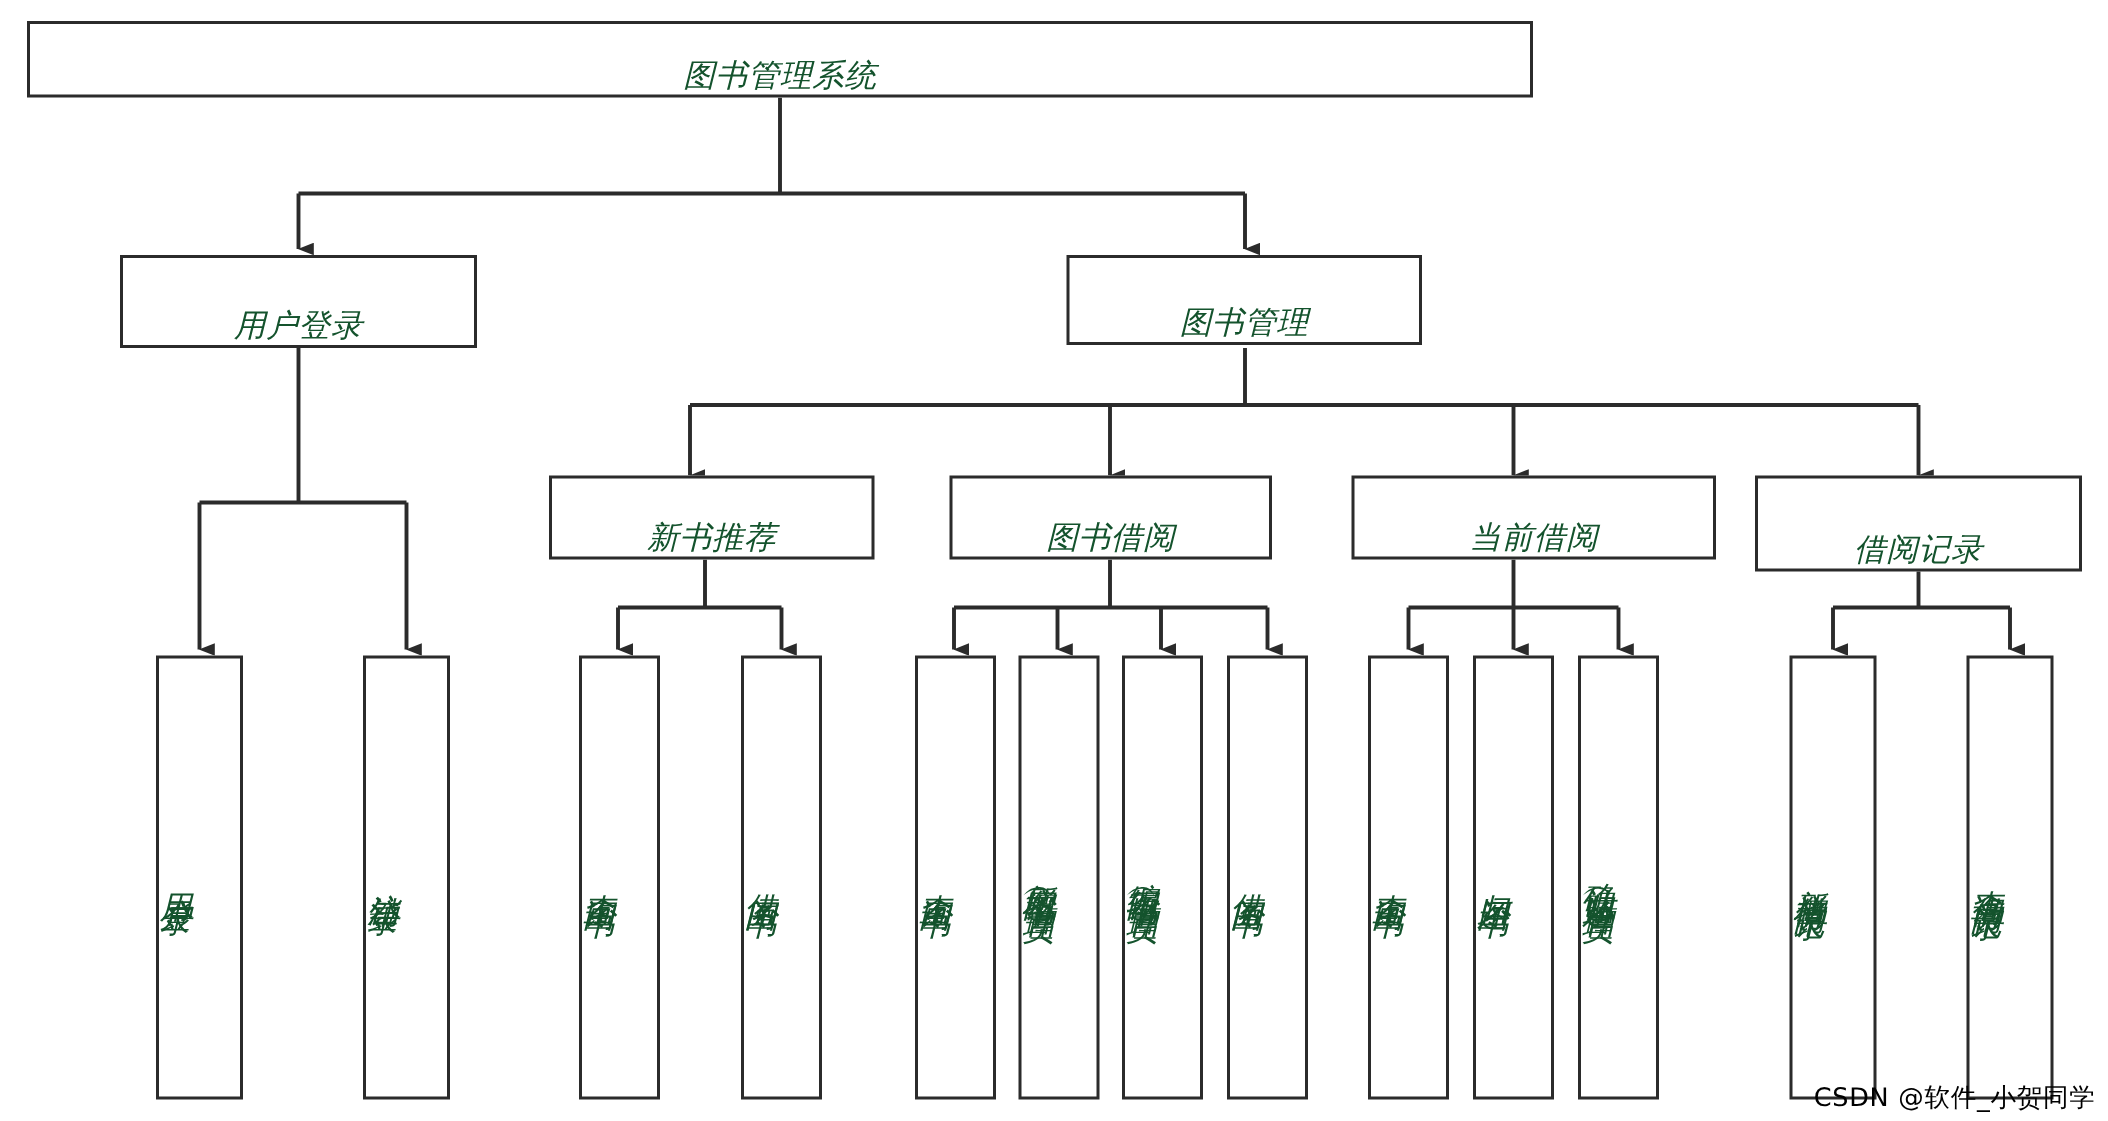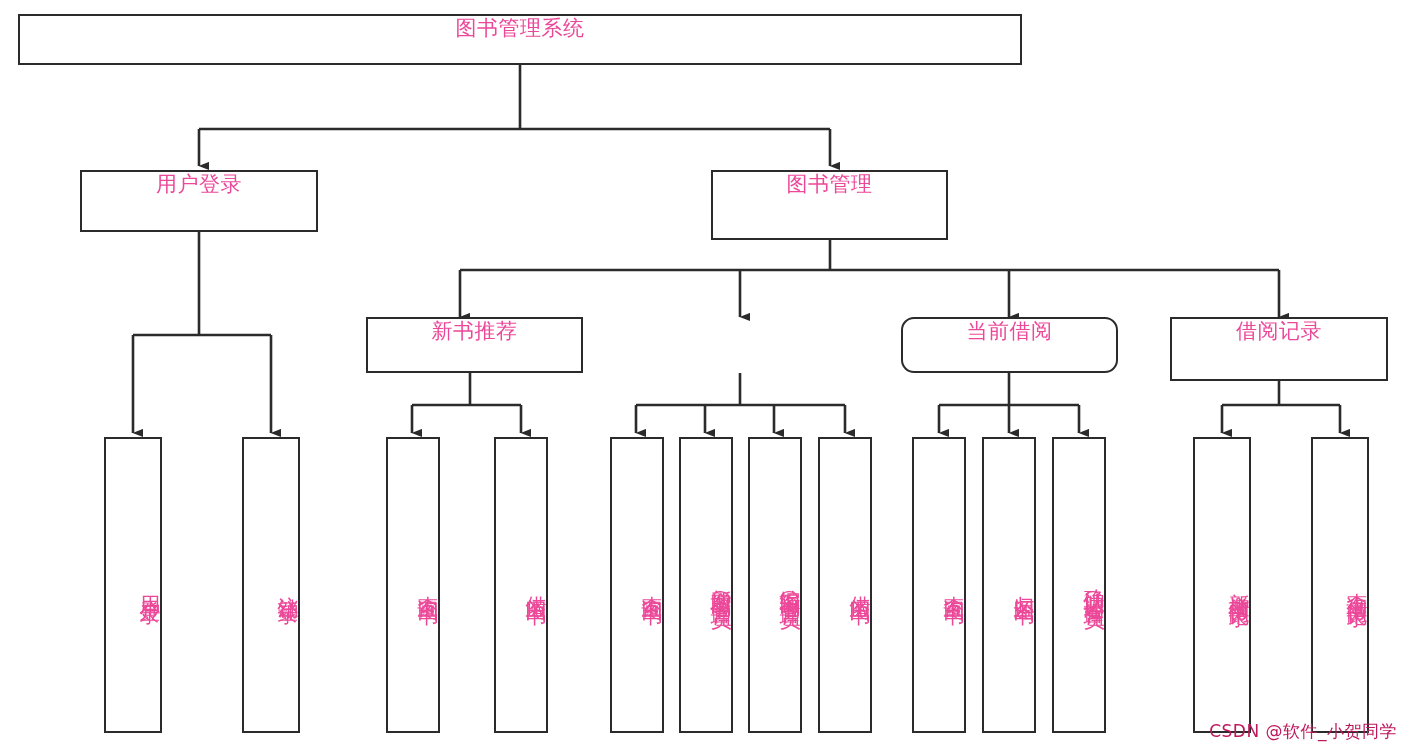--- a/index.html
+++ b/index.html
@@ -24,24 +24,25 @@
     top: 0;
     width: 1405px;
     height: 747px;
   }
   .node {
     position: absolute;
     box-sizing: border-box;
     border: 2.4px solid #2b2b2b;
     background: #ffffff;
     display: flex;
-    align-items: flex-start;
+    align-items: flex-end;
     justify-content: center;
-    color: #ec4899;
+    color: #14532d;
     z-index: 2;
+    font-style: italic;
   }
   .node .label {
     display: block;
     text-align: center;
     line-height: 1.18;
     letter-spacing: 0.5px;
     white-space: nowrap;
   }
   .node.horizontal .label {
     font-size: 21px;
@@ -55,21 +56,21 @@
     text-orientation: upright;
     font-size: 21px;
     letter-spacing: 3px;
     line-height: 1;
   }
   .watermark {
     position: absolute;
     right: 8px;
     bottom: 4px;
     font-size: 17px;
-    color: #be185d;
+    color: #000000;
     letter-spacing: 0.5px;
     white-space: nowrap;
     z-index: 5;
     font-family: "DejaVu Sans", "Liberation Sans", sans-serif;
   }
 </style>
 </head>
 <body>
 
 <div id="canvas-wrap">
@@ -128,30 +129,33 @@
   </svg>
 
   <div class="node horizontal" style="left:18px; top:14px; width:1004px; height:51px;">
     <span class="label">图书管理系统</span>
   </div>
 
   <div class="node horizontal" style="left:80px; top:170px; width:238px; height:62px;">
     <span class="label">用户登录</span>
   </div>
 
-  <div class="node horizontal" style="left:711px; top:170px; width:237px; height:70px;">
+  <div class="node horizontal" style="left:711px; top:170px; width:237px; height:60px;">
     <span class="label">图书管理</span>
   </div>
 
   <div class="node horizontal" style="left:366px; top:317px; width:217px; height:56px;">
     <span class="label">新书推荐</span>
   </div>
 
-
-  <div class="node horizontal" style="left:901px; top:317px; width:217px; height:56px;border-radius:13px;">
+  <div class="node horizontal" style="left:633px; top:317px; width:215px; height:56px;">
+    <span class="label">图书借阅</span>
+  </div>
+
+  <div class="node horizontal" style="left:901px; top:317px; width:243px; height:56px;">
     <span class="label">当前借阅</span>
   </div>
 
   <div class="node horizontal" style="left:1170px; top:317px; width:218px; height:64px;">
     <span class="label">借阅记录</span>
   </div>
 
   <div class="node vertical" style="left:104px; top:437px; width:58px; height:296px;">
     <span class="label">用户登录</span>
   </div>

